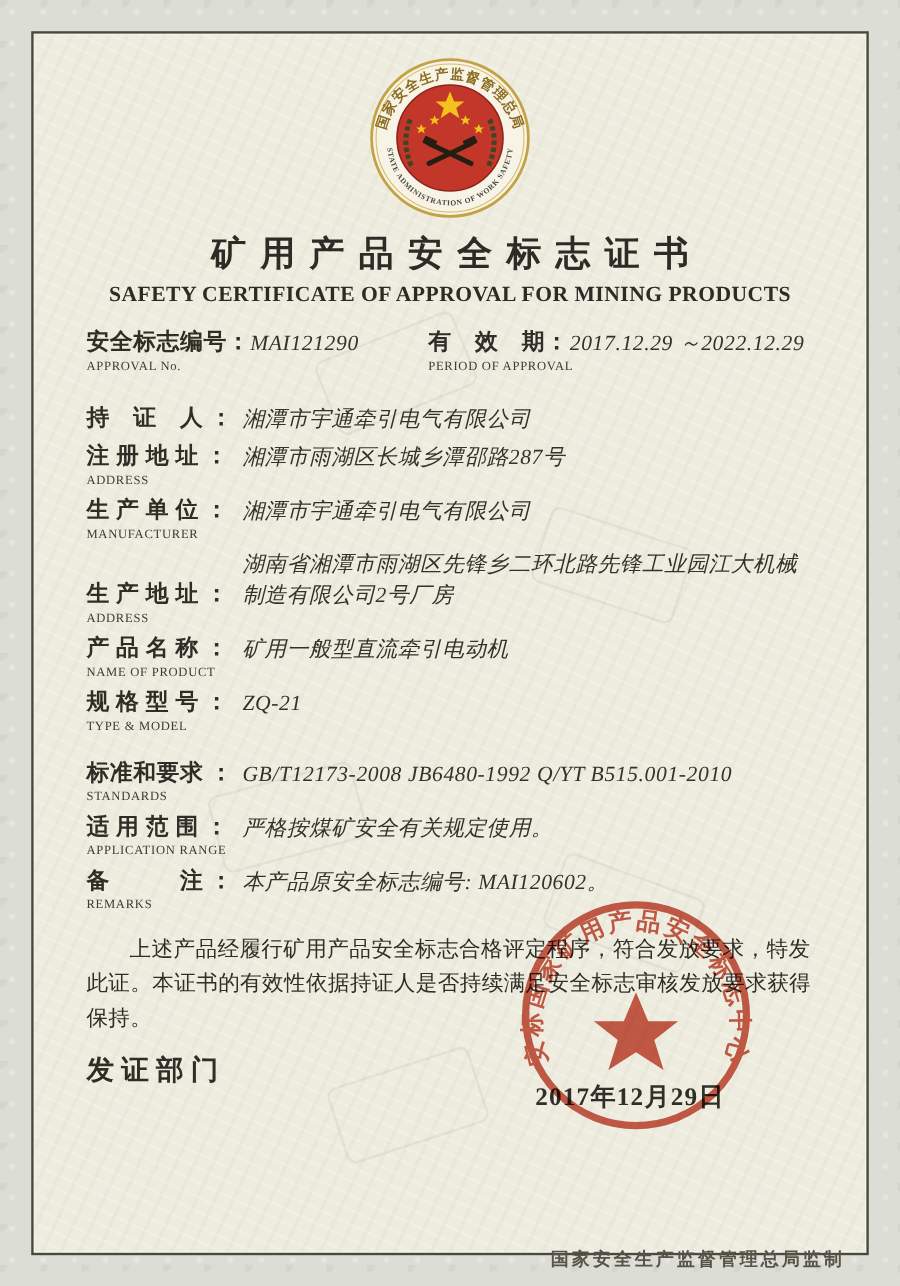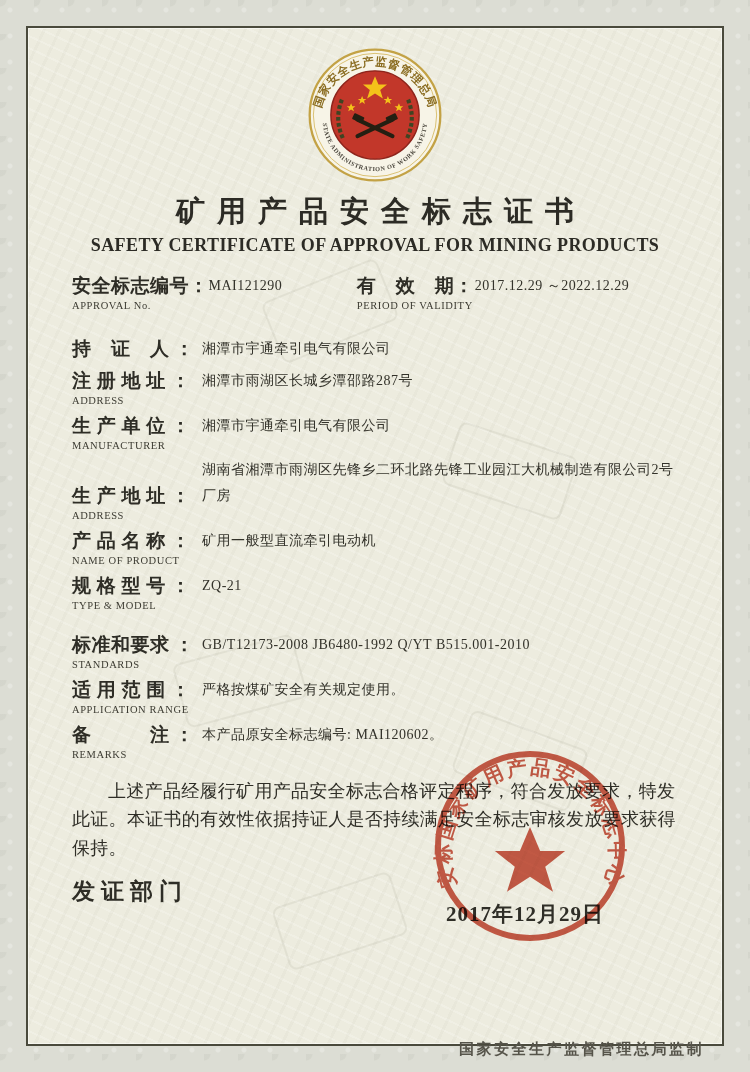--- a/index.html
+++ b/index.html
@@ -52,21 +52,21 @@
     margin-top:3px; color:#2c2b25;
   }
   .fields{margin-top:18px;}
   .field{margin-bottom:5px;}
   .fline{display:flex; align-items:flex-end; line-height:27px;}
   .flabel{
     flex:0 0 130px; font-size:19px; font-weight:bold; color:#2e2d26;
     white-space:nowrap; letter-spacing:.5px;
   }
   .flabel.narrow{flex-basis:118px;}
-  .fvalue{font-size:14px; color:#33322a; letter-spacing:.5px; line-height:26px;}
+  .fvalue{font-size:18px; color:#33322a; letter-spacing:.5px; line-height:26px;font-style:italic;}
   .fen{
     font-size:10.5px; letter-spacing:.6px; color:#3c3b32; line-height:13px;
     font-family:"Liberation Serif","DejaVu Serif",serif;
   }
   .toprow{display:flex; margin-top:16px;}
   .toprow .field{flex:1;}
   .toprow .field.left{flex:0 0 47%;}
   .gap{height:14px;}
   .declaration{
     margin-top:16px; font-size:18px; line-height:1.58; text-indent:2em;
@@ -146,21 +146,21 @@
             <span class="flabel narrow">安全标志编号：</span>
             <span class="fvalue">MAI121290</span>
           </div>
           <div class="fen">APPROVAL No.</div>
         </div>
         <div class="field">
           <div class="fline">
             <span class="flabel narrow">有　效　期：</span>
             <span class="fvalue">2017.12.29 ～2022.12.29</span>
           </div>
-          <div class="fen">PERIOD OF VALIDITY</div>
+          <div class="fen">PERIOD OF APPROVAL</div>
         </div>
       </div>
 
       <div class="fields">
         <div class="field">
           <div class="fline">
             <span class="flabel">持　证　人 ：</span>
             <span class="fvalue">湘潭市宇通牵引电气有限公司</span>
           </div>
         </div>

